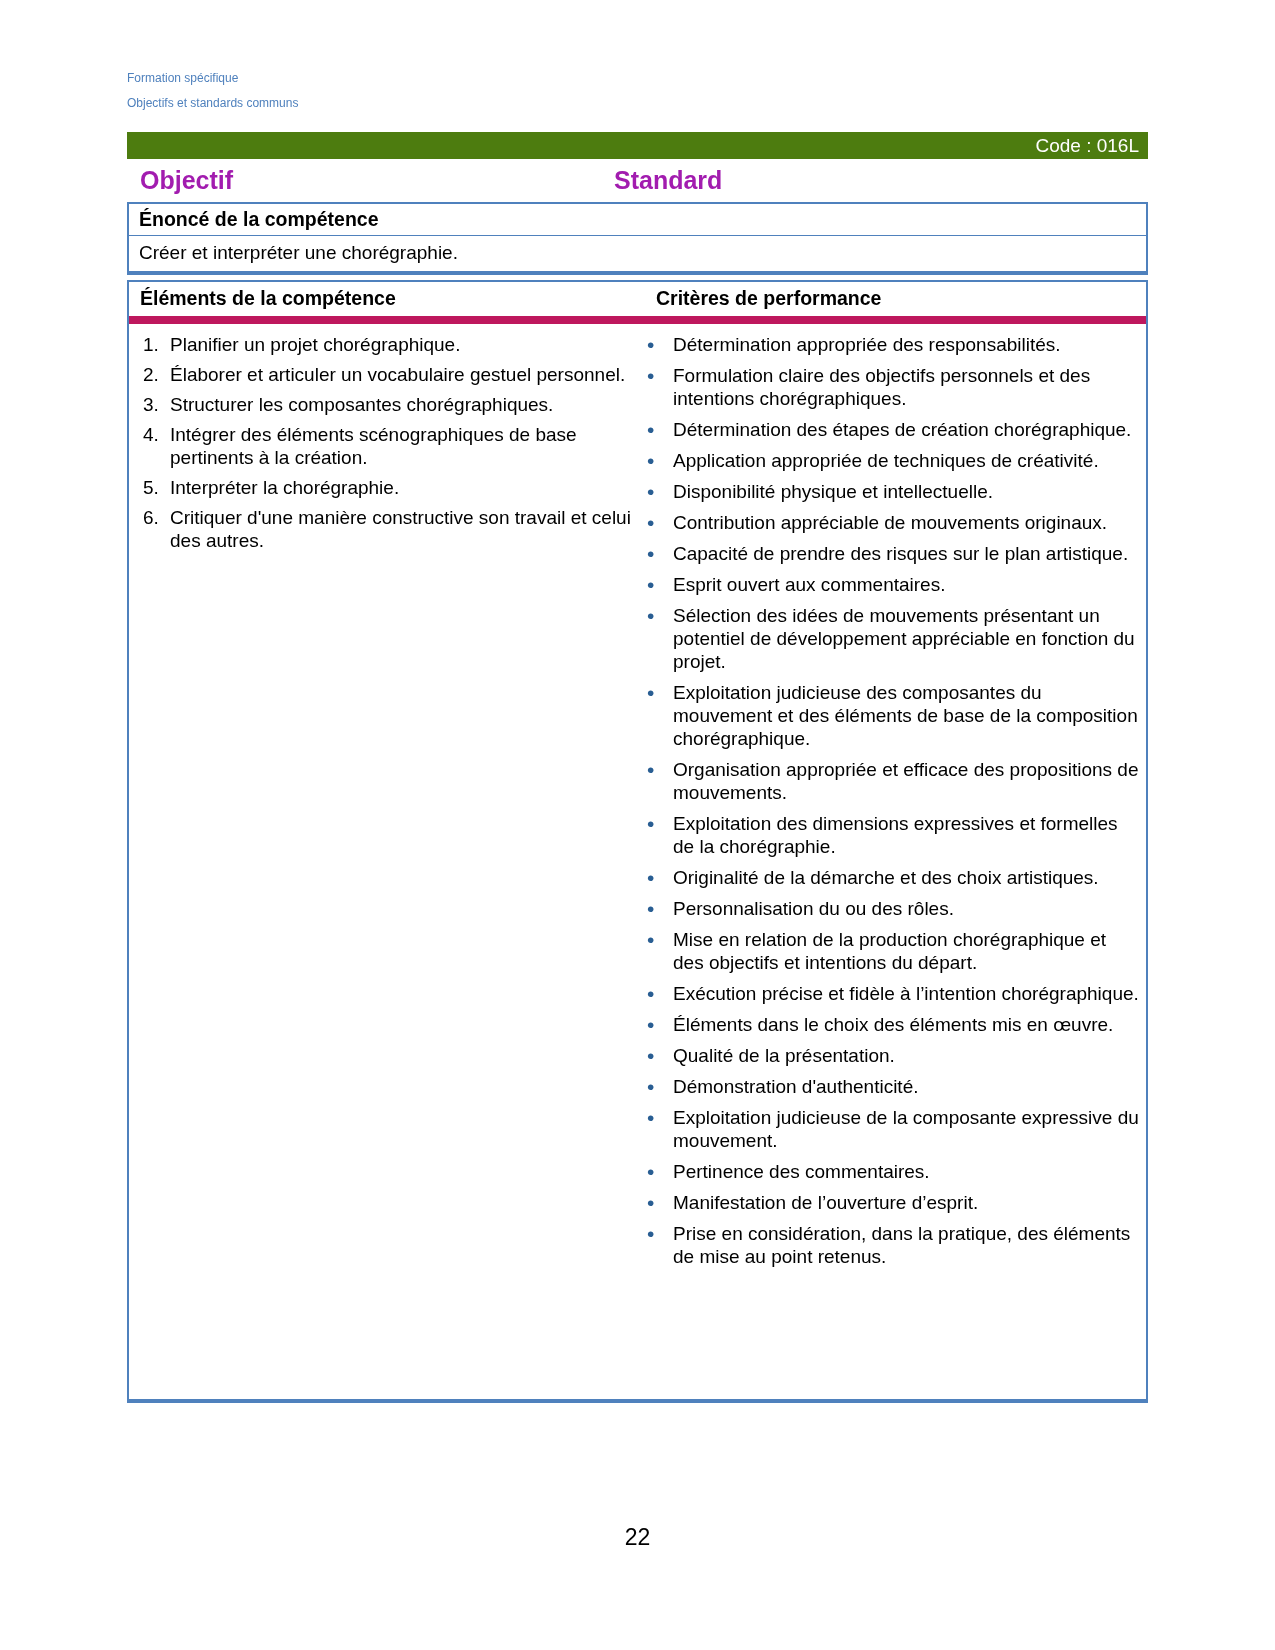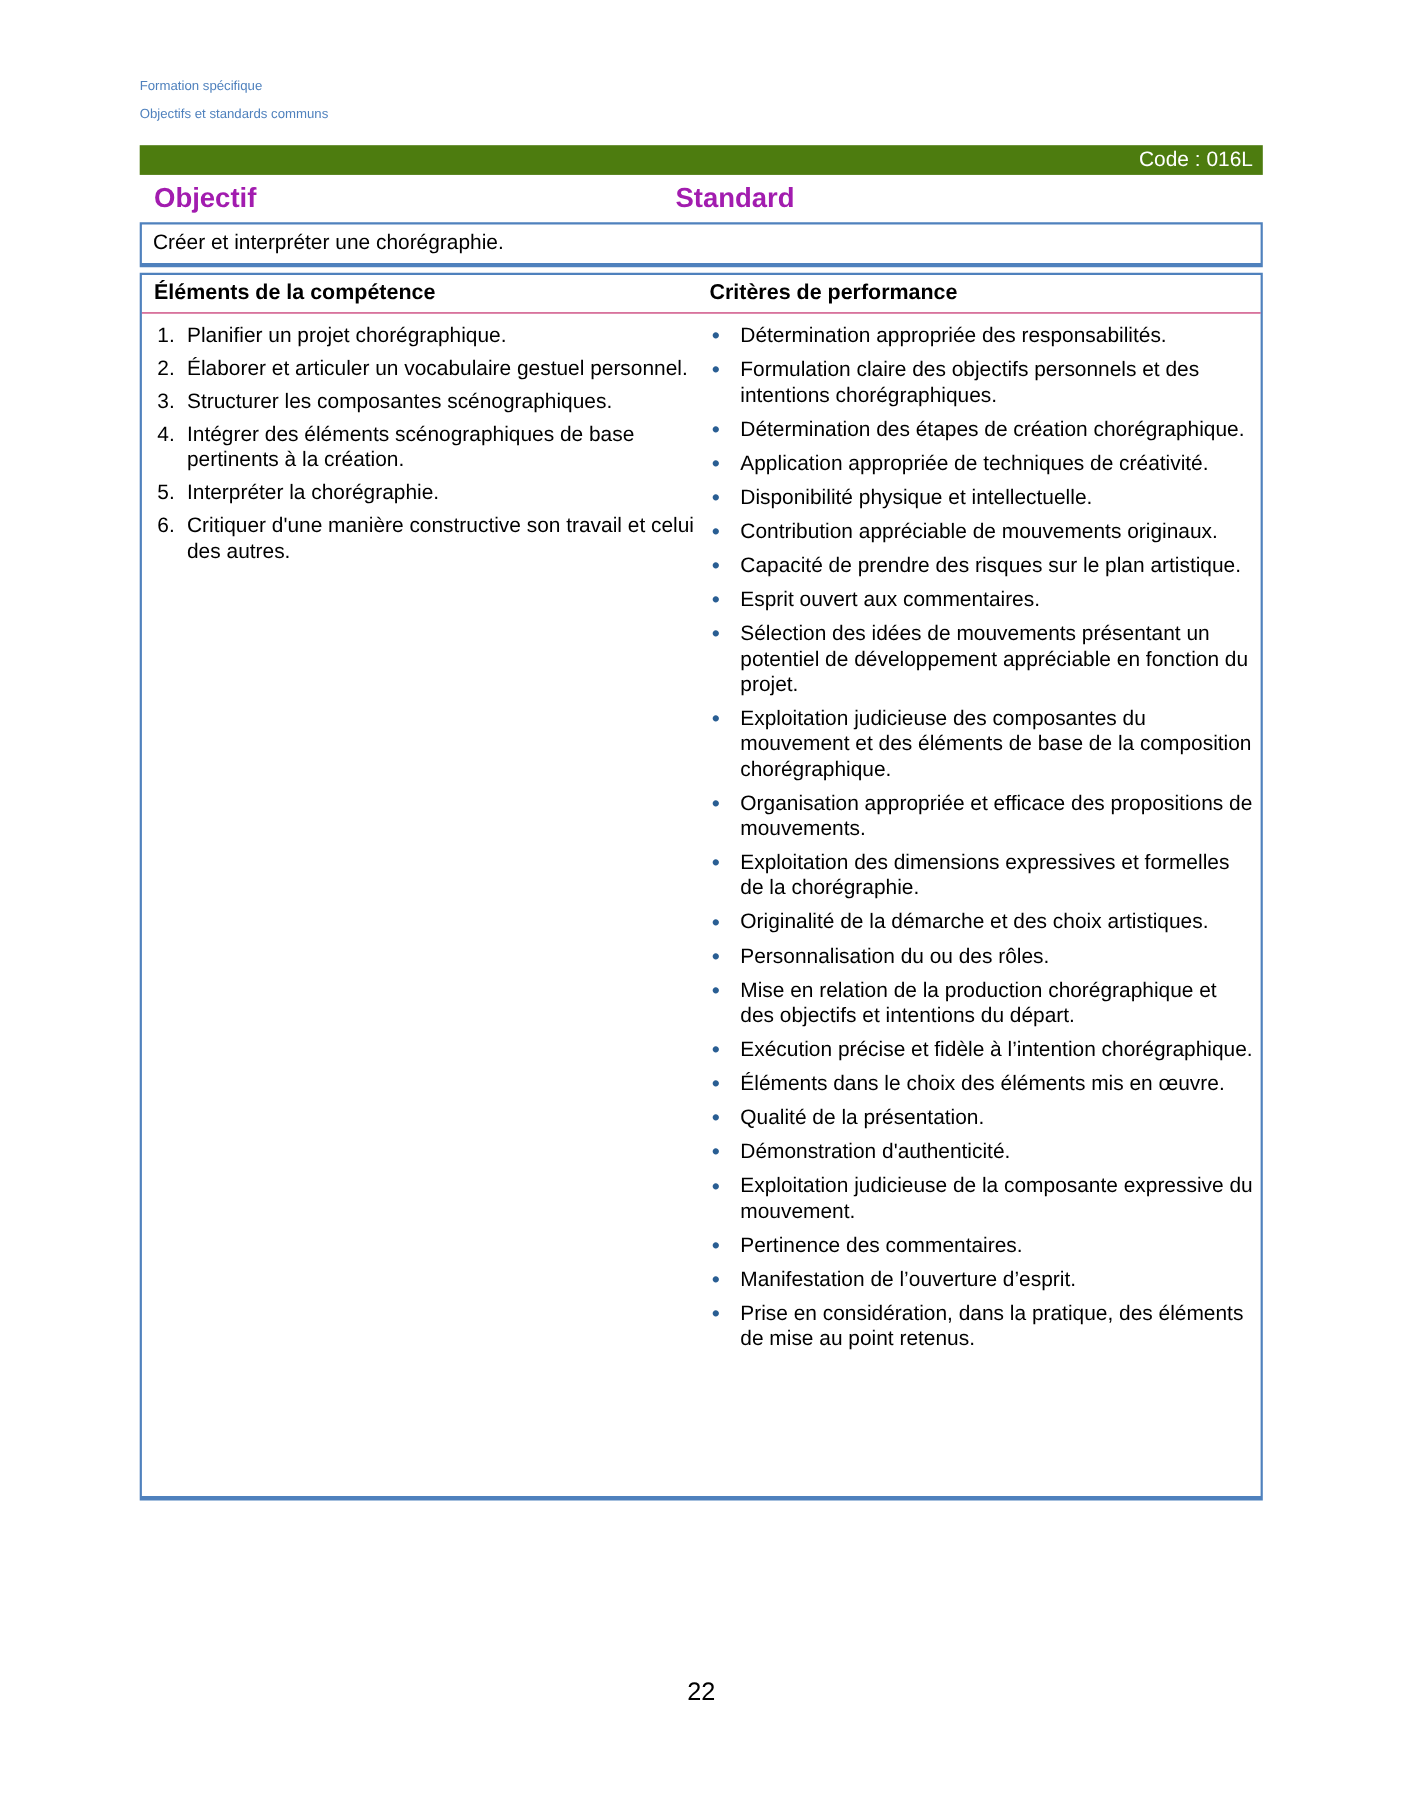--- a/index.html
+++ b/index.html
@@ -24,21 +24,21 @@
   .col-titles { margin-top: 6px; display: flex; font-size: 25px; font-weight: bold; color: #a21caf; line-height: 30px; }
   .col-titles .left-title { width: 487px; padding-left: 13px; box-sizing: border-box; }
 
   
   .enonce-box { margin-top: 7px; border: 2px solid #4f81bd; border-bottom-width: 4px; }
   .enonce-title { font-size: 19.5px; font-weight: bold; padding: 3px 10px 4px; line-height: 24px; border-bottom: 1px solid #4f81bd; }
   .enonce-text { font-size: 19px; padding: 5px 10px 6px; line-height: 24px; }
 
   
   .main-box { margin-top: 5px; border: 2px solid #4f81bd; border-bottom-width: 4px; }
-  .main-header { display: flex; font-weight: bold; font-size: 19.5px; line-height: 24px; border-bottom: 1px solid #be185d; padding: 4px 0 6px; }
+  .main-header { display: flex; font-weight: bold; font-size: 19.5px; line-height: 24px; border-bottom: 8px solid #be185d; padding: 4px 0 6px; gap: 11px; }
   .main-header .mh-left { width: 506px; padding-left: 11px; box-sizing: border-box; }
   .main-header .mh-right { padding-left: 10px; flex: 1; }
 
   .main-body { display: flex; font-size: 19px; min-height: 1075px; }
   .left-col { width: 506px; box-sizing: border-box; padding: 9px 4px 0 0; }
   .right-col { flex: 1; box-sizing: border-box; padding: 9px 6px 12px 0; }
 
   ol.elements { counter-reset: n; list-style: none; margin: 0; padding: 0 0 0 14px; }
   ol.elements li { counter-increment: n; position: relative; padding-left: 27px; margin-bottom: 7px; line-height: 23px; }
   ol.elements li::before { content: counter(n) "."; position: absolute; left: 0; top: 0; }
@@ -65,34 +65,35 @@
   <div class="code-bar">
     <span>Code : 016L</span>
   </div>
 
   <div class="col-titles">
     <span class="left-title">Objectif</span>
     <span class="right-title">Standard</span>
   </div>
 
   <div class="enonce-box">
+    <div class="enonce-title">Énoncé de la compétence</div>
     <div class="enonce-text">Créer et interpréter une chorégraphie.</div>
   </div>
 
   <div class="main-box">
     <div class="main-header">
       <div class="mh-left">Éléments de la compétence</div>
       <div class="mh-right">Critères de performance</div>
     </div>
     <div class="main-body">
       <div class="left-col">
         <ol class="elements">
             <li>Planifier un projet chorégraphique.</li>
             <li>Élaborer et articuler un vocabulaire gestuel personnel.</li>
-            <li>Structurer les composantes scénographiques.</li>
+            <li>Structurer les composantes chorégraphiques.</li>
             <li>Intégrer des éléments scénographiques de base pertinents à la création.</li>
             <li>Interpréter la chorégraphie.</li>
             <li>Critiquer d'une manière constructive son travail et celui des autres.</li>
           </ol>
       </div>
       <div class="right-col">
         <ul class="criteres">
             <li>Détermination appropriée des responsabilités.</li>
             <li>Formulation claire des objectifs personnels et des intentions chorégraphiques.</li>
             <li>Détermination des étapes de création chorégraphique.</li>

